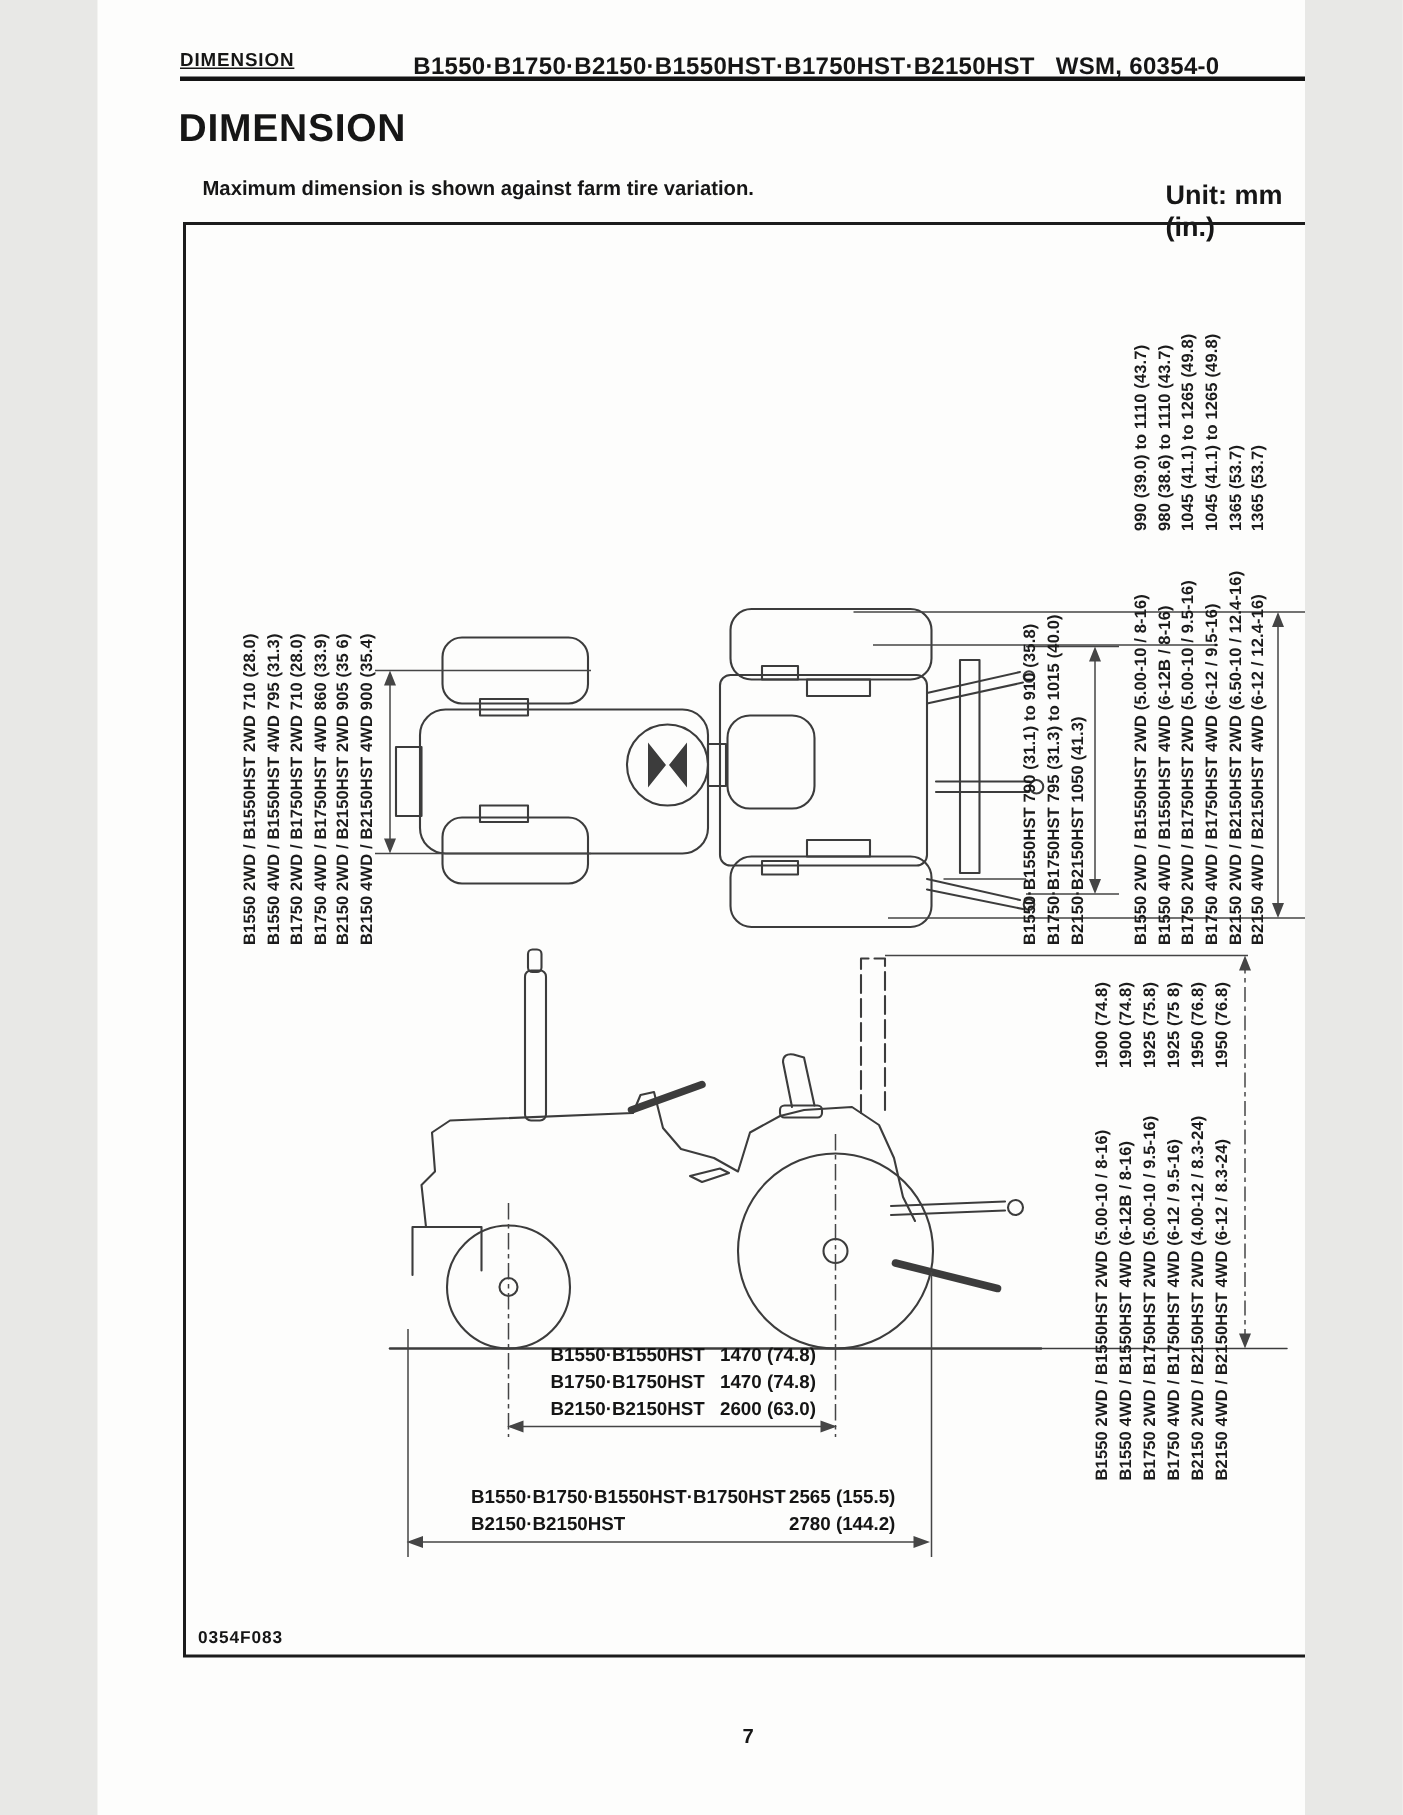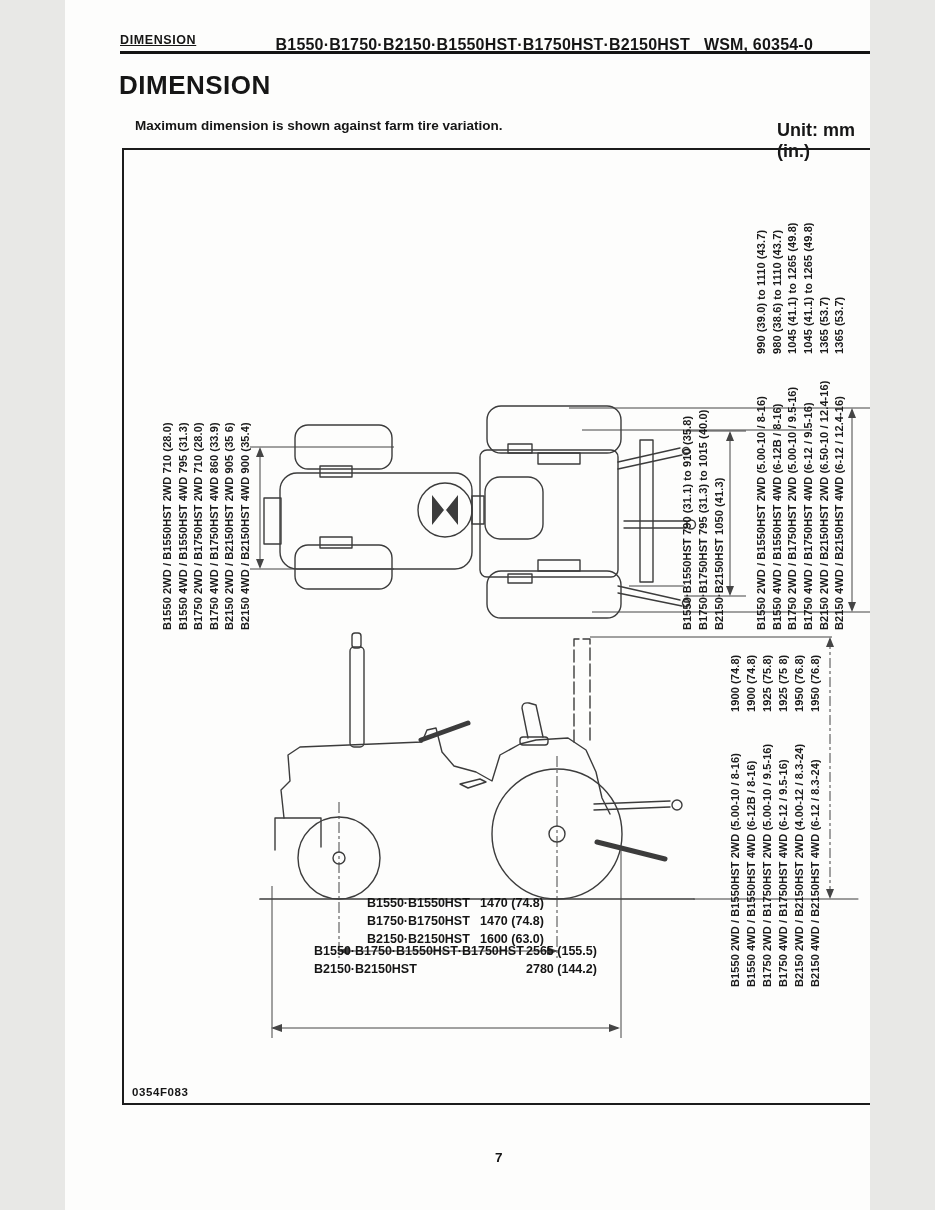--- a/index.html
+++ b/index.html
@@ -186,25 +186,25 @@
       <div class="dimrow">
         <span class="m" style="width:113px">B1550·B1550HST</span>
         <span>1470 (74.8)</span>
       </div>
       <div class="dimrow">
         <span class="m" style="width:113px">B1750·B1750HST</span>
         <span>1470 (74.8)</span>
       </div>
       <div class="dimrow">
         <span class="m" style="width:113px">B2150·B2150HST</span>
-        <span>1600 (63.0)</span>
+        <span>2600 (63.0)</span>
       </div>
     </div>
 
-    <div class="dimtable" style="left:190px;top:794px">
+    <div class="dimtable" style="left:190px;top:841px">
       <div class="dimrow">
         <span class="m" style="width:212px">B1550·B1750·B1550HST·B1750HST</span>
         <span>2565 (155.5)</span>
       </div>
       <div class="dimrow">
         <span class="m" style="width:212px">B2150·B2150HST</span>
         <span>2780 (144.2)</span>
       </div>
     </div>
 

